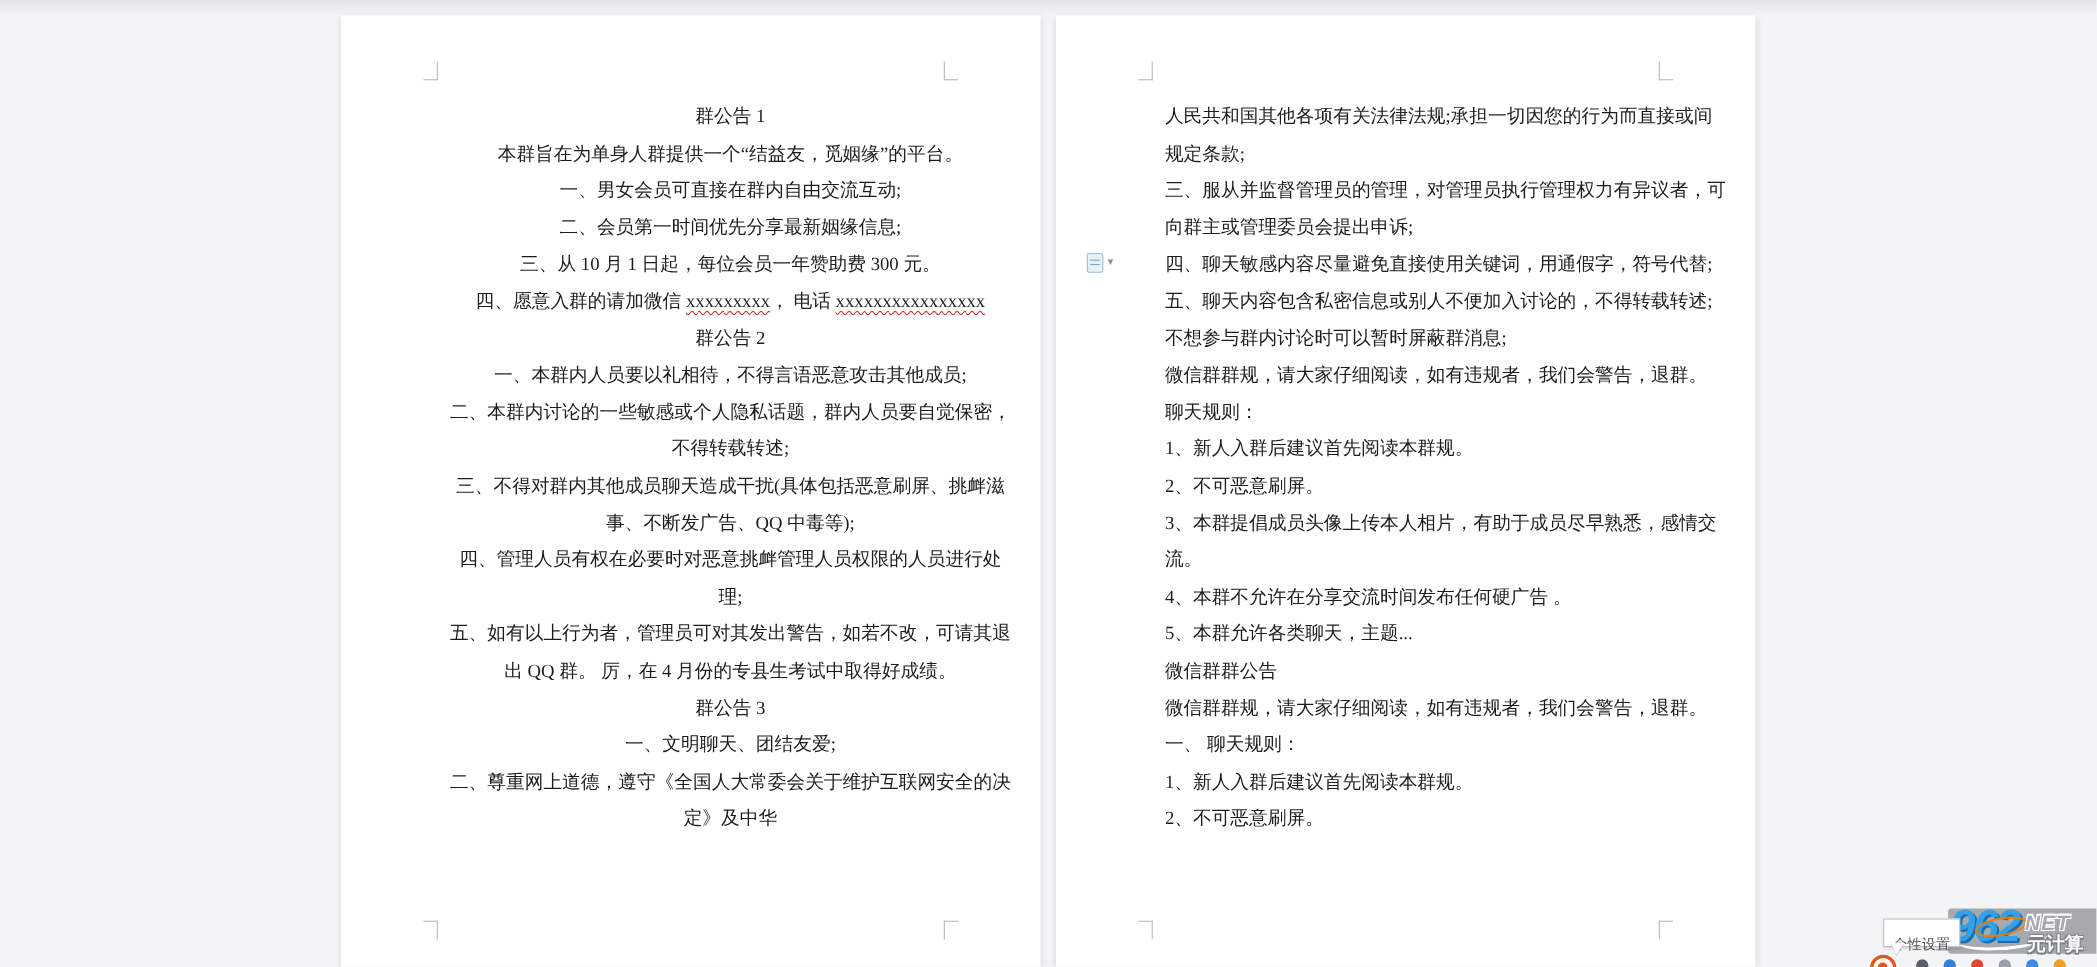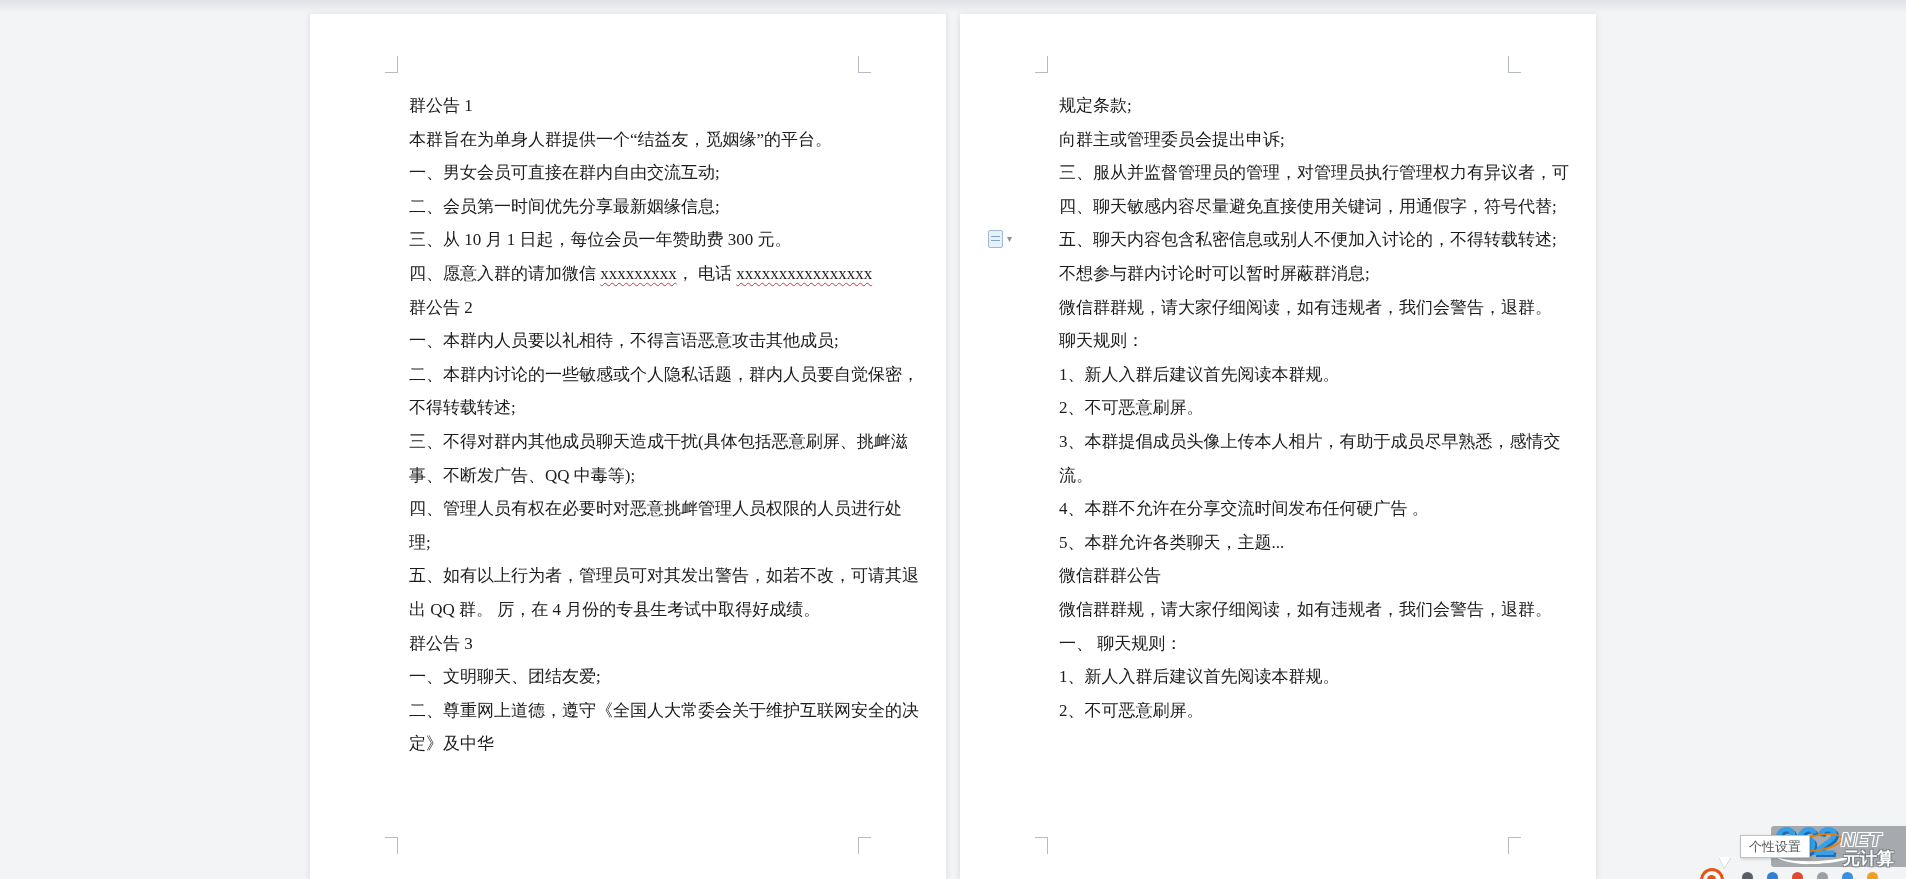--- a/index.html
+++ b/index.html
@@ -11,21 +11,21 @@
   }
   .top-strip {
     position:absolute; left:0; top:0; width:1906px; height:13px;
     background:linear-gradient(#dfe2e8,#f3f4f6);
   }
   .page {
     position:absolute; top:14px; width:636px; height:865px;
     background:#ffffff; overflow:hidden;
     box-shadow:0 1px 6px rgba(40,45,60,.14);
   }
-  .page-1 { left:310px; }
+  .page-1 { left:310px;text-align:center; }
   .page-2 { left:960px; }
   .text-block { position:absolute; left:99px; top:75px; }
   .line {
     height:33.6px; line-height:33.6px; white-space:nowrap;
     font-size:17px; color:#1c1c1c;
     font-family:"Liberation Serif","DejaVu Serif",serif;
   }
   .wavy {
     text-decoration-line:underline;
     text-decoration-style:wavy;
@@ -51,22 +51,22 @@
   .paste-doc::before, .paste-doc::after {
     content:""; position:absolute; left:2px; right:2px; height:1px; background:#7ea6cc;
   }
   .paste-doc::before { top:5px; }
   .paste-doc::after  { top:9px; }
   .paste-arrow { font-size:10px; color:#8a8f98; line-height:1; }
   
   .tooltip {
     position:absolute; left:1712px; top:835px; height:23px;
     background:#ffffff; border:1px solid #c2c2c2;
-    padding:0 8px; line-height:21px; font-size:13px; color:#555;
-    box-shadow:1px 1px 3px rgba(0,0,0,.18); z-index:6; white-space:nowrap;margin-left:28px;
+    padding:12px 8px; line-height:21px; font-size:13px; color:#555;
+    box-shadow:1px 1px 3px rgba(0,0,0,.18); z-index:6; white-space:nowrap;
   }
   .tooltip-tail {
     position:absolute; left:1719px; top:857px; z-index:6;
     width:0; height:0;
     border-left:5px solid transparent; border-right:7px solid transparent;
     border-top:11px solid #ffffff;
     filter:drop-shadow(0 1px 0 #c2c2c2);
   }
   .watermark {
     position:absolute; left:1771px; top:826px; width:135px; height:41px;
@@ -148,23 +148,24 @@
   <div class="mark mark-tr"></div>
   <div class="mark mark-bl"></div>
   <div class="mark mark-br"></div>
 
   <div class="paste-btn">
     <span class="paste-doc"></span>
     <span class="paste-arrow">▾</span>
   </div>
 
   <div class="text-block">
+    <div class="line">人民共和国其他各项有关法律法规;承担一切因您的行为而直接或间</div>
     <div class="line">规定条款;</div>
+    <div class="line">三、服从并监督管理员的管理，对管理员执行管理权力有异议者，可</div>
     <div class="line">向群主或管理委员会提出申诉;</div>
-    <div class="line">三、服从并监督管理员的管理，对管理员执行管理权力有异议者，可</div>
     <div class="line">四、聊天敏感内容尽量避免直接使用关键词，用通假字，符号代替;</div>
     <div class="line">五、聊天内容包含私密信息或别人不便加入讨论的，不得转载转述;</div>
     <div class="line">不想参与群内讨论时可以暂时屏蔽群消息;</div>
     <div class="line">微信群群规，请大家仔细阅读，如有违规者，我们会警告，退群。</div>
     <div class="line">聊天规则：</div>
     <div class="line">1、新人入群后建议首先阅读本群规。</div>
     <div class="line">2、不可恶意刷屏。</div>
     <div class="line">3、本群提倡成员头像上传本人相片，有助于成员尽早熟悉，感情交</div>
     <div class="line">流。</div>
     <div class="line">4、本群不允许在分享交流时间发布任何硬广告 。</div>

